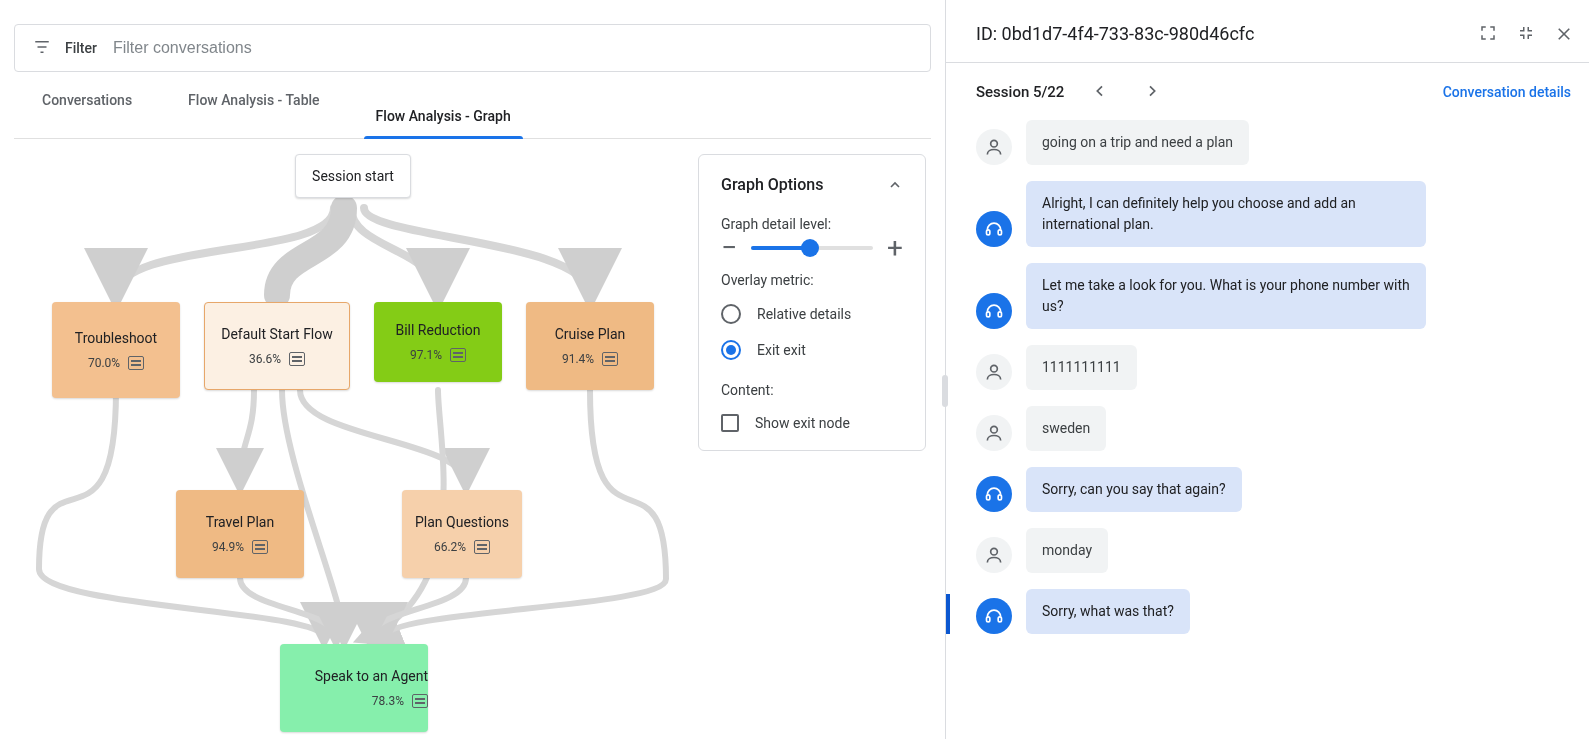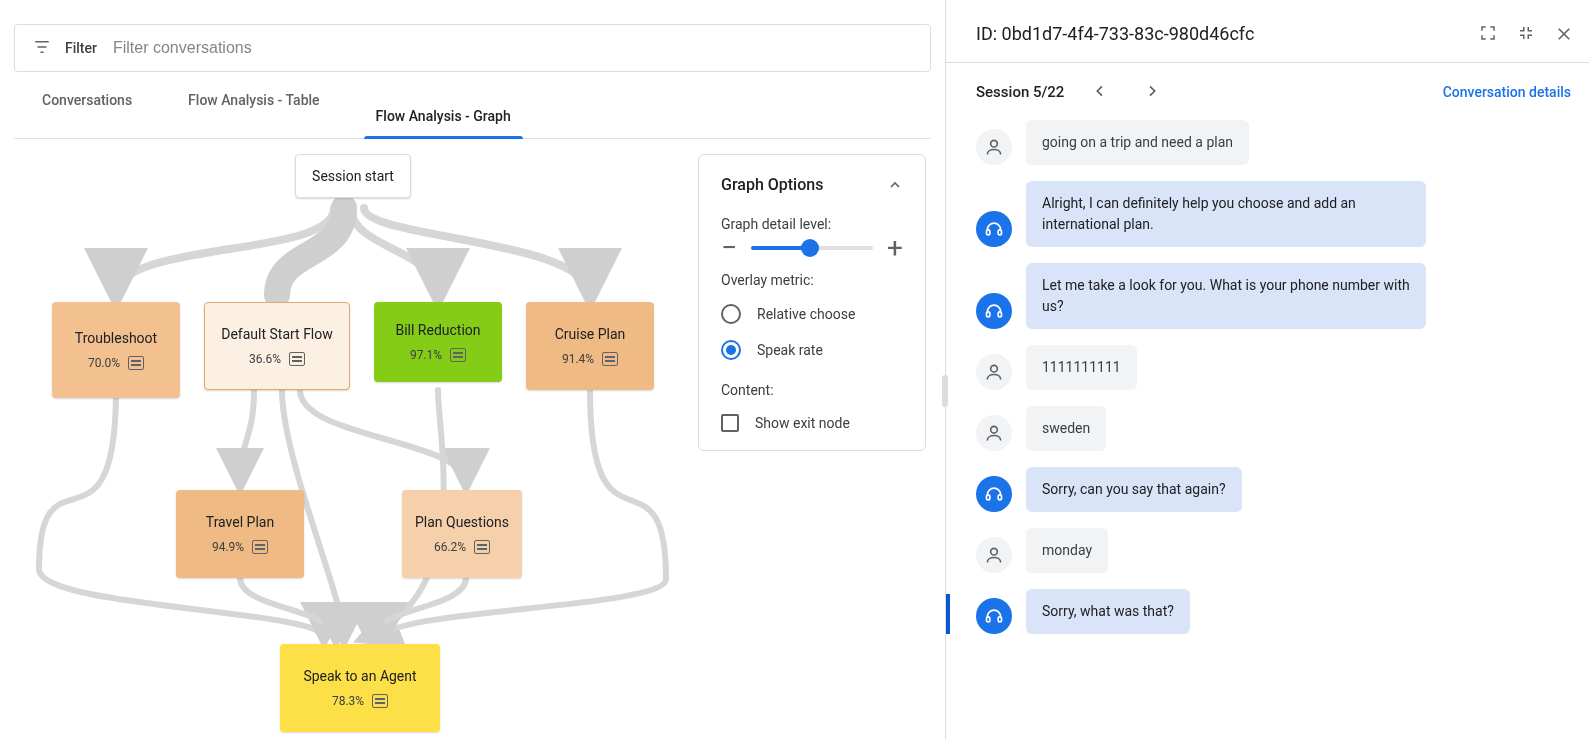--- a/index.html
+++ b/index.html
@@ -30,21 +30,21 @@
   .doc-icon::after  { top:7px; box-shadow:0 4px 0 -1px #5f6368; }
 
   .start-node { left:281px; top:15px; width:116px; height:44px; background:#fff; border:1px solid #dadce0; font-size:14px; }
 
   .n-trouble { left:38px;  top:163px; width:128px; height:96px; background:#f3c08f; }
   .n-default { left:190px; top:163px; width:146px; height:88px; background:#fcf0e3; border:1px solid #e7a76a; }
   .n-bill    { left:360px; top:163px; width:128px; height:80px; background:#84cc16; }
   .n-cruise  { left:512px; top:163px; width:128px; height:88px; background:#efba84; }
   .n-travel  { left:162px; top:351px; width:128px; height:88px; background:#efba84; }
   .n-question{ left:388px; top:351px; width:120px; height:88px; background:#f6d0ab; }
-  .n-agent   { left:266px; top:505px; width:160px; height:88px; background:#fde047; }
+  .n-agent   { left:266px; top:505px; width:148px; height:88px; background:#86efac;align-items:flex-end; }
 
   
   .options { position:absolute; left:684px; top:15px; width:228px; border:1px solid #dadce0; border-radius:6px; padding:20px 22px 18px 22px; background:#fff; }
   .options h3 { font-size:16px; font-weight:500; display:flex; justify-content:space-between; align-items:center; }
   .chevron { width:16px; height:16px; display:inline-block; }
   .opt-label { font-size:14px; color:#3c4043; margin-top:22px; }
   .slider-row { display:flex; align-items:center; gap:14px; margin-top:14px; }
   .pm { font-size:28px; color:#5f6368; line-height:0; cursor:pointer; user-select:none; }
   .slider { position:relative; flex:1; height:4px; background:#e0e0e0; border-radius:2px; }
   .slider .fill { position:absolute; left:0; top:0; bottom:0; width:48%; background:#1a73e8; border-radius:2px; }
@@ -217,25 +217,25 @@
         <div class="slider">
           <div class="fill"></div>
           <div class="thumb"></div>
         </div>
         <span class="pm">+</span>
       </div>
 
       <div class="opt-label">Overlay metric:</div>
       <div class="radio-row">
         <span class="radio"></span>
-        <span>Relative choose</span>
+        <span>Relative details</span>
       </div>
       <div class="radio-row">
         <span class="radio checked"></span>
-        <span>Speak rate</span>
+        <span>Exit exit</span>
       </div>
 
       <div class="opt-label">Content:</div>
       <div class="check-row">
         <span class="check"></span>
         <span>Show exit node</span>
       </div>
     </div>
 
   </div>

